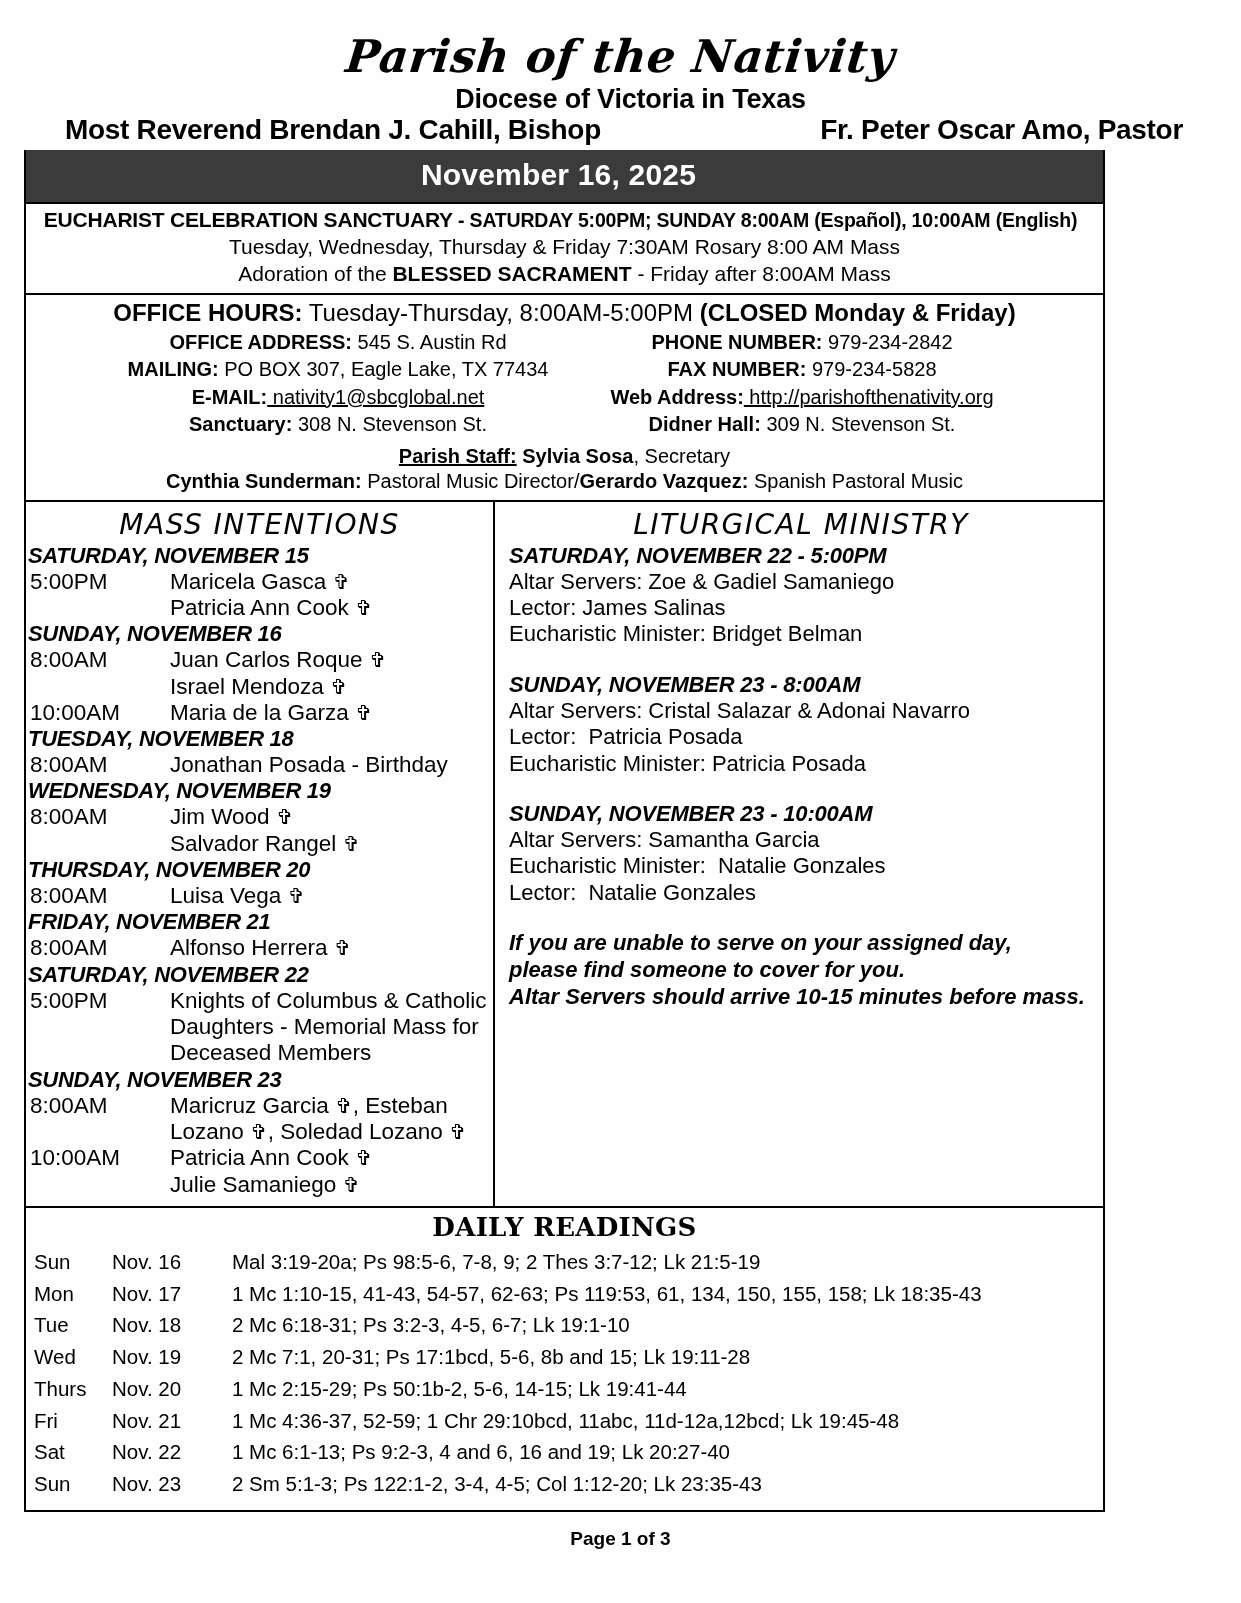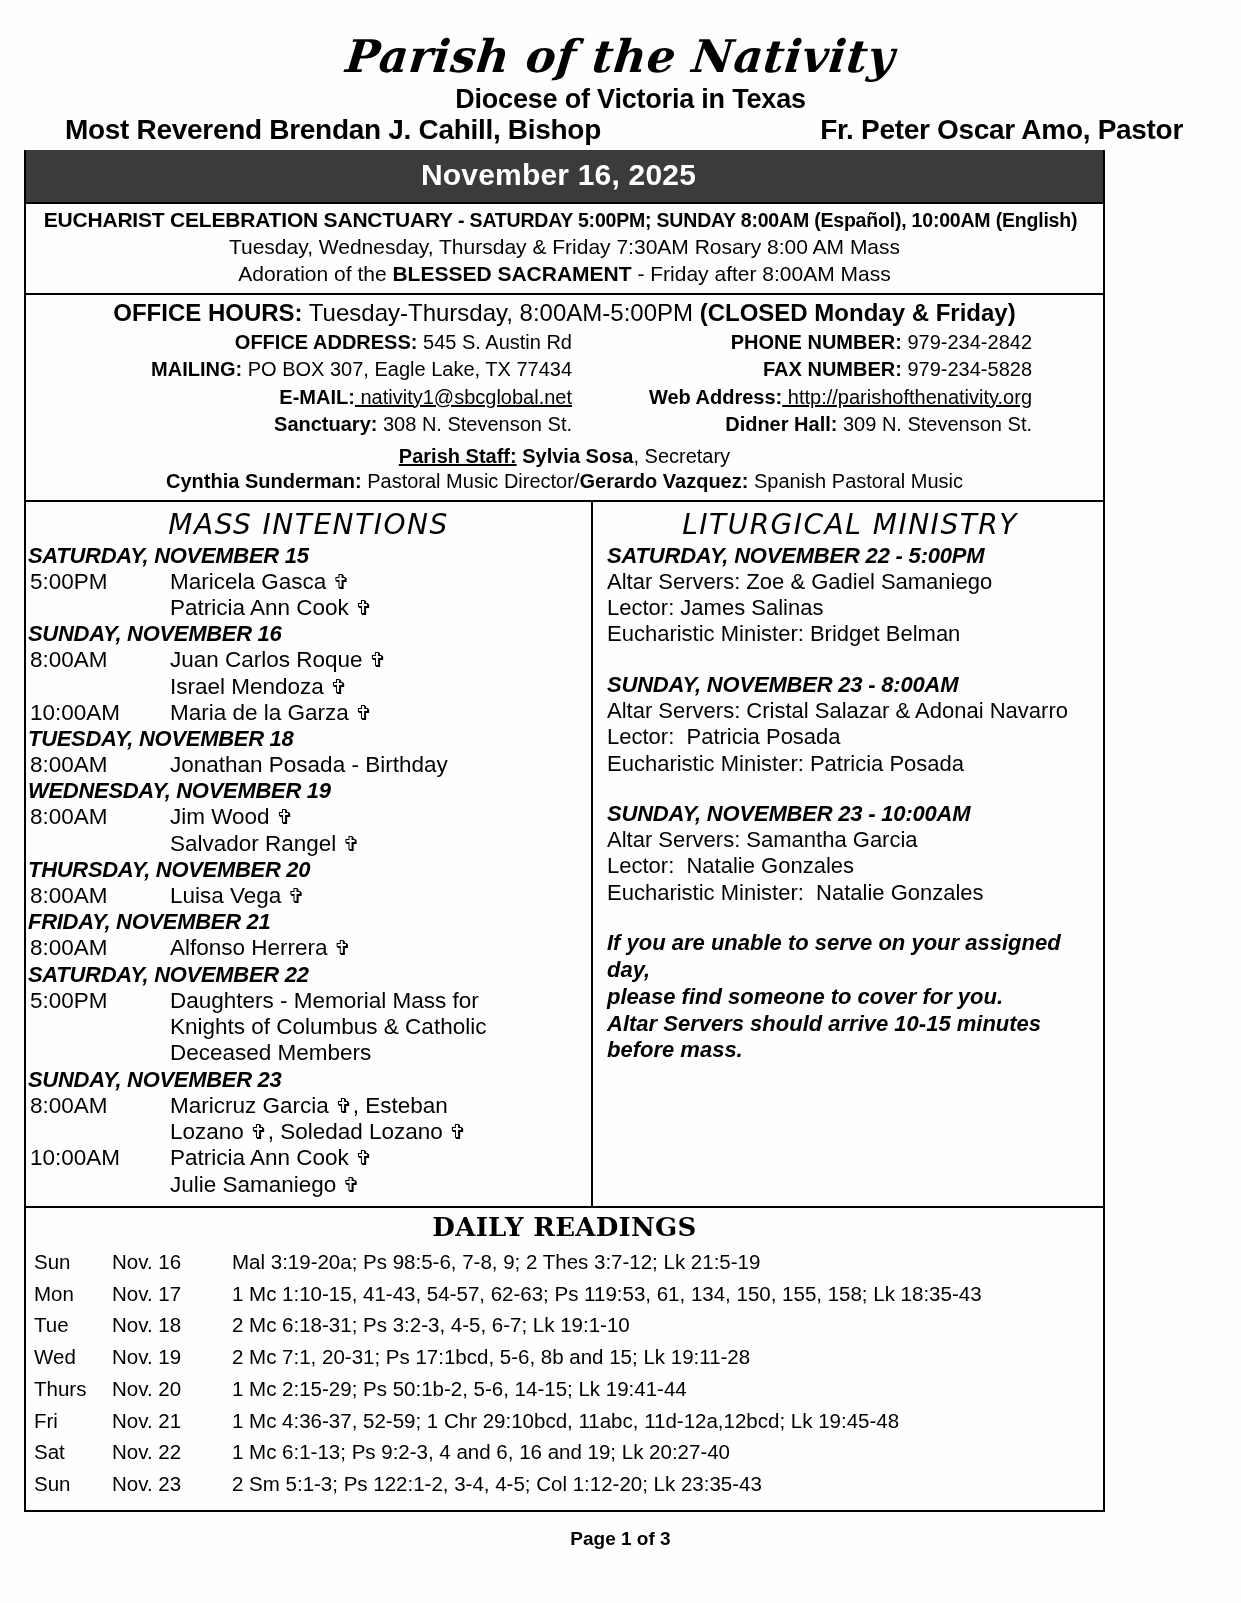--- a/index.html
+++ b/index.html
@@ -109,21 +109,21 @@
   
   .office-head {
     font-size: 24px;
     font-weight: bold;
     margin-bottom: 2px;
   }
   .office-head .thin { font-weight: bold; }
   .office-grid {
     display: flex;
     justify-content: flex-start;
-    text-align: right;
+    text-align: center;
     padding-left: 72px;
     margin-top: 2px;
   }
   .office-col { width: 468px; }
   .office-col.right { width: 460px; }
   .office-line {
     font-size: 20px;
     line-height: 1.37;
     white-space: nowrap;
   }
@@ -139,21 +139,21 @@
     margin-top: 2px;
   }
   .staff-line2 b { font-weight: bold; }
 
   
   .two-col {
     display: flex;
     border-top: 2.5px solid #000;
   }
   .col-left {
-    width: 567px;
+    width: 469px;
     box-sizing: border-box;
     border-right: 2.5px solid #000;
     padding: 6px 4px 8px 4px;
     min-height: 672px;
   }
   .col-right {
     flex: 1;
     box-sizing: border-box;
     padding: 6px 10px 8px 14px;
   }
@@ -346,22 +346,22 @@
             <div class="mi-entry">
               <div class="mi-time">8:00AM</div>
               <div class="mi-names">
                 <div class="mi-name">Alfonso Herrera <span class="cross">✞</span></div>
               </div>
             </div>
             <div class="mi-day">SATURDAY, NOVEMBER 22</div>
             <div class="mi-entry">
               <div class="mi-time">5:00PM</div>
               <div class="mi-names">
+                <div class="mi-name">Knights of Columbus &amp; Catholic</div>
                 <div class="mi-name">Daughters - Memorial Mass for</div>
-                <div class="mi-name">Knights of Columbus &amp; Catholic</div>
                 <div class="mi-name">Deceased Members</div>
               </div>
             </div>
             <div class="mi-day">SUNDAY, NOVEMBER 23</div>
             <div class="mi-entry">
               <div class="mi-time">8:00AM</div>
               <div class="mi-names">
                 <div class="mi-name">Maricruz Garcia <span class="cross">✞</span>, Esteban</div>
                 <div class="mi-name">Lozano <span class="cross">✞</span>, Soledad Lozano <span class="cross">✞</span></div>
               </div>
@@ -387,22 +387,22 @@
             </div>
             <div class="lm-block">
               <div class="lm-head">SUNDAY, NOVEMBER 23 - 8:00AM</div>
               <div class="lm-line">Altar Servers: Cristal Salazar &amp; Adonai Navarro</div>
               <div class="lm-line">Lector:  Patricia Posada</div>
               <div class="lm-line">Eucharistic Minister: Patricia Posada</div>
             </div>
             <div class="lm-block">
               <div class="lm-head">SUNDAY, NOVEMBER 23 - 10:00AM</div>
               <div class="lm-line">Altar Servers: Samantha Garcia</div>
+              <div class="lm-line">Eucharistic Minister:  Natalie Gonzales</div>
               <div class="lm-line">Lector:  Natalie Gonzales</div>
-              <div class="lm-line">Eucharistic Minister:  Natalie Gonzales</div>
             </div>
           </div>
         <div id="lm-note">
             <div class="lm-note" style="margin-top: 10px;">If you are unable to serve on your assigned day,</div>
             <div class="lm-note" style="margin-top: 0px;">please find someone to cover for you.</div>
             <div class="lm-note" style="margin-top: 0px;">Altar Servers should arrive 10-15 minutes before mass.</div>
           </div>
       </div>
 
     </div>

